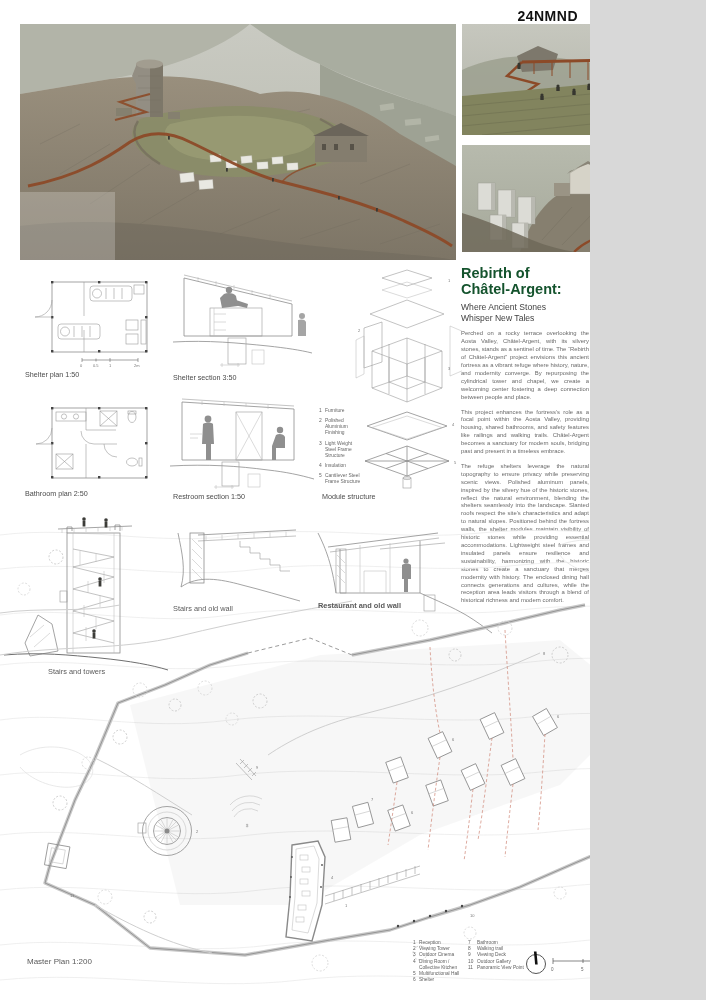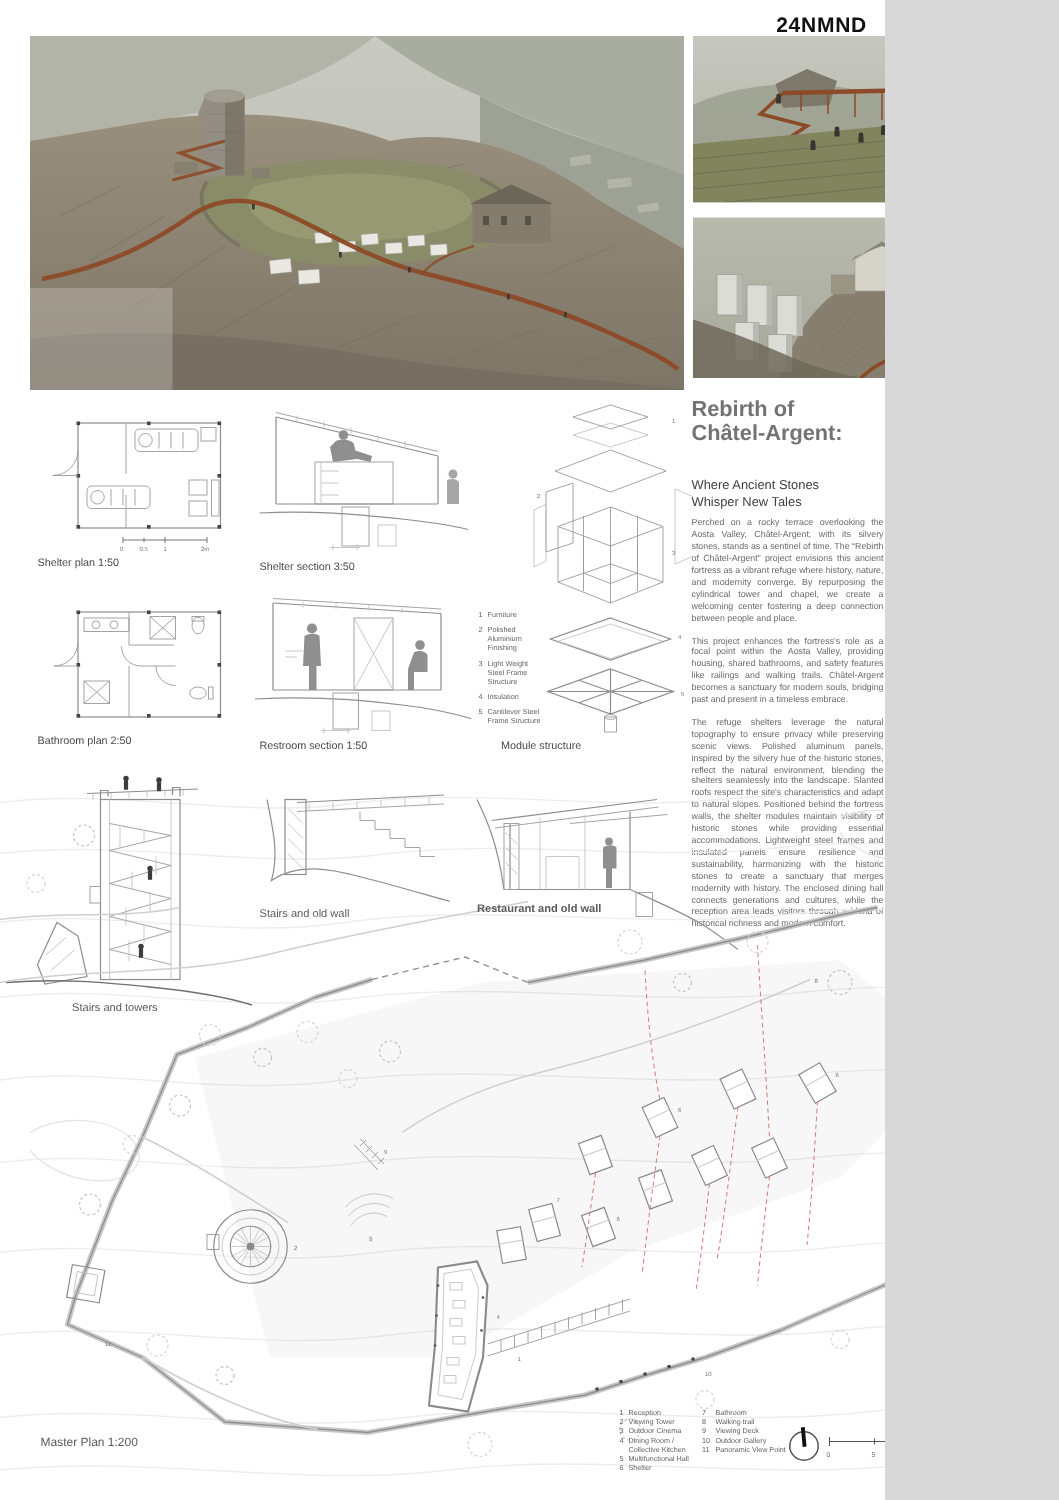--- a/index.html
+++ b/index.html
@@ -11,22 +11,22 @@
   
   figure{margin:0;padding:0;}
   .render{position:absolute;overflow:hidden;background:#c2c3ba;}
   .render svg{display:block;}
   
   .dlabel{position:absolute;font-size:7.2px;color:#4a4a4a;}
   .small-label{position:absolute;font-size:7.4px;color:#5a5a5a;}
   .mp-label{position:absolute;font-size:8px;color:#5a5a5a;}
   
   .statement{position:absolute;left:461px;top:266px;width:128px;}
-  .stitle{font-size:14.5px;font-weight:bold;line-height:1.1;color:#737373;}
-  .ssub{font-size:8.6px;color:#3f3f3f;line-height:1.25;margin-top:20px;}
+  .stitle{font-size:14.5px;font-weight:bold;line-height:1.1;color:#14532d;}
+  .ssub{font-size:8.6px;color:#3f3f3f;line-height:1.25;margin-top:4px;}
   .spara{font-size:5.9px;color:#6a6a6a;line-height:1.34;text-align:justify;margin-top:7px;}
   
   .mleg{position:absolute;left:319px;top:408px;width:42px;}
   .mrow{display:flex;font-size:4.9px;color:#666;line-height:1.25;margin-bottom:4px;}
   .mrow .ln{width:6px;flex:none;}
   .mrow .lt{flex:1;}
   
   .cdiags{position:absolute;left:594px;top:266px;width:108px;}
   .cdiag{margin-bottom:5px;}
   .ccap{font-size:6.4px;color:#555;margin:1px 0 6px 0;}
@@ -433,21 +433,21 @@
       </div>
     <div class="mrow">
         <span class="ln">4</span>
         <span class="lt">Insulation</span>
       </div>
     <div class="mrow">
         <span class="ln">5</span>
         <span class="lt">Cantilever Steel Frame Structure</span>
       </div>
   </div>
-  <div class="dlabel" style="left:334px;top:492px;">Module structure</div>
+  <div class="dlabel" style="left:322px;top:492px;">Module structure</div>
 
   <div class="statement">
     <div class="stitle">
       <div>Rebirth of</div>
       <div>Châtel-Argent:</div>
     </div>
     <div class="ssub">
       <div>Where Ancient Stones</div>
       <div>Whisper New Tales</div>
     </div>

